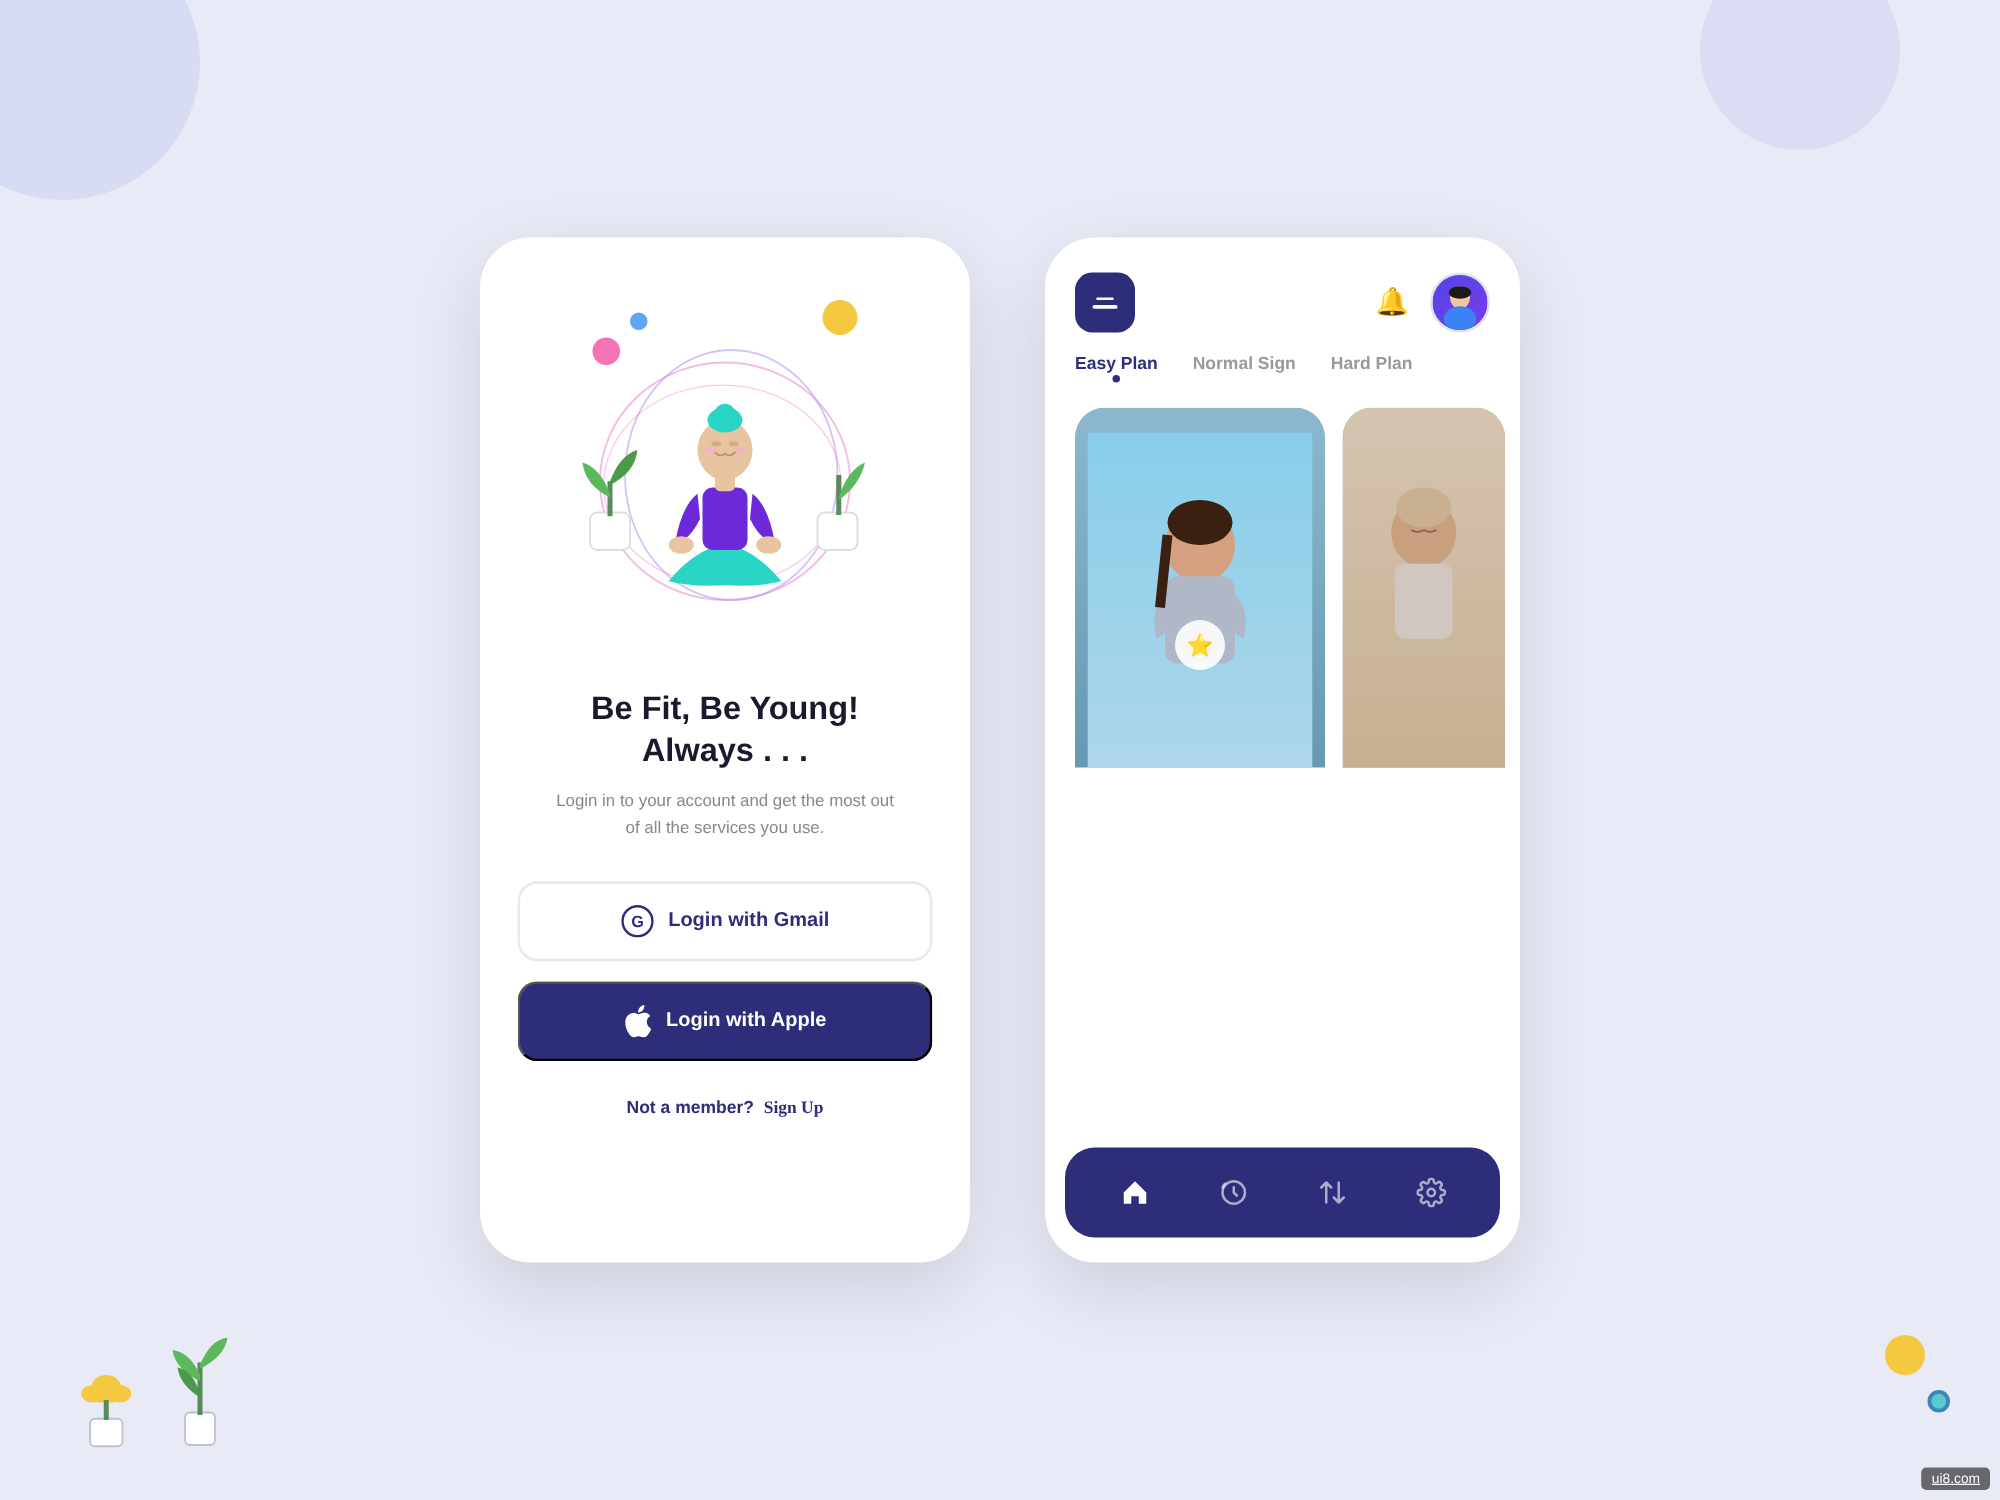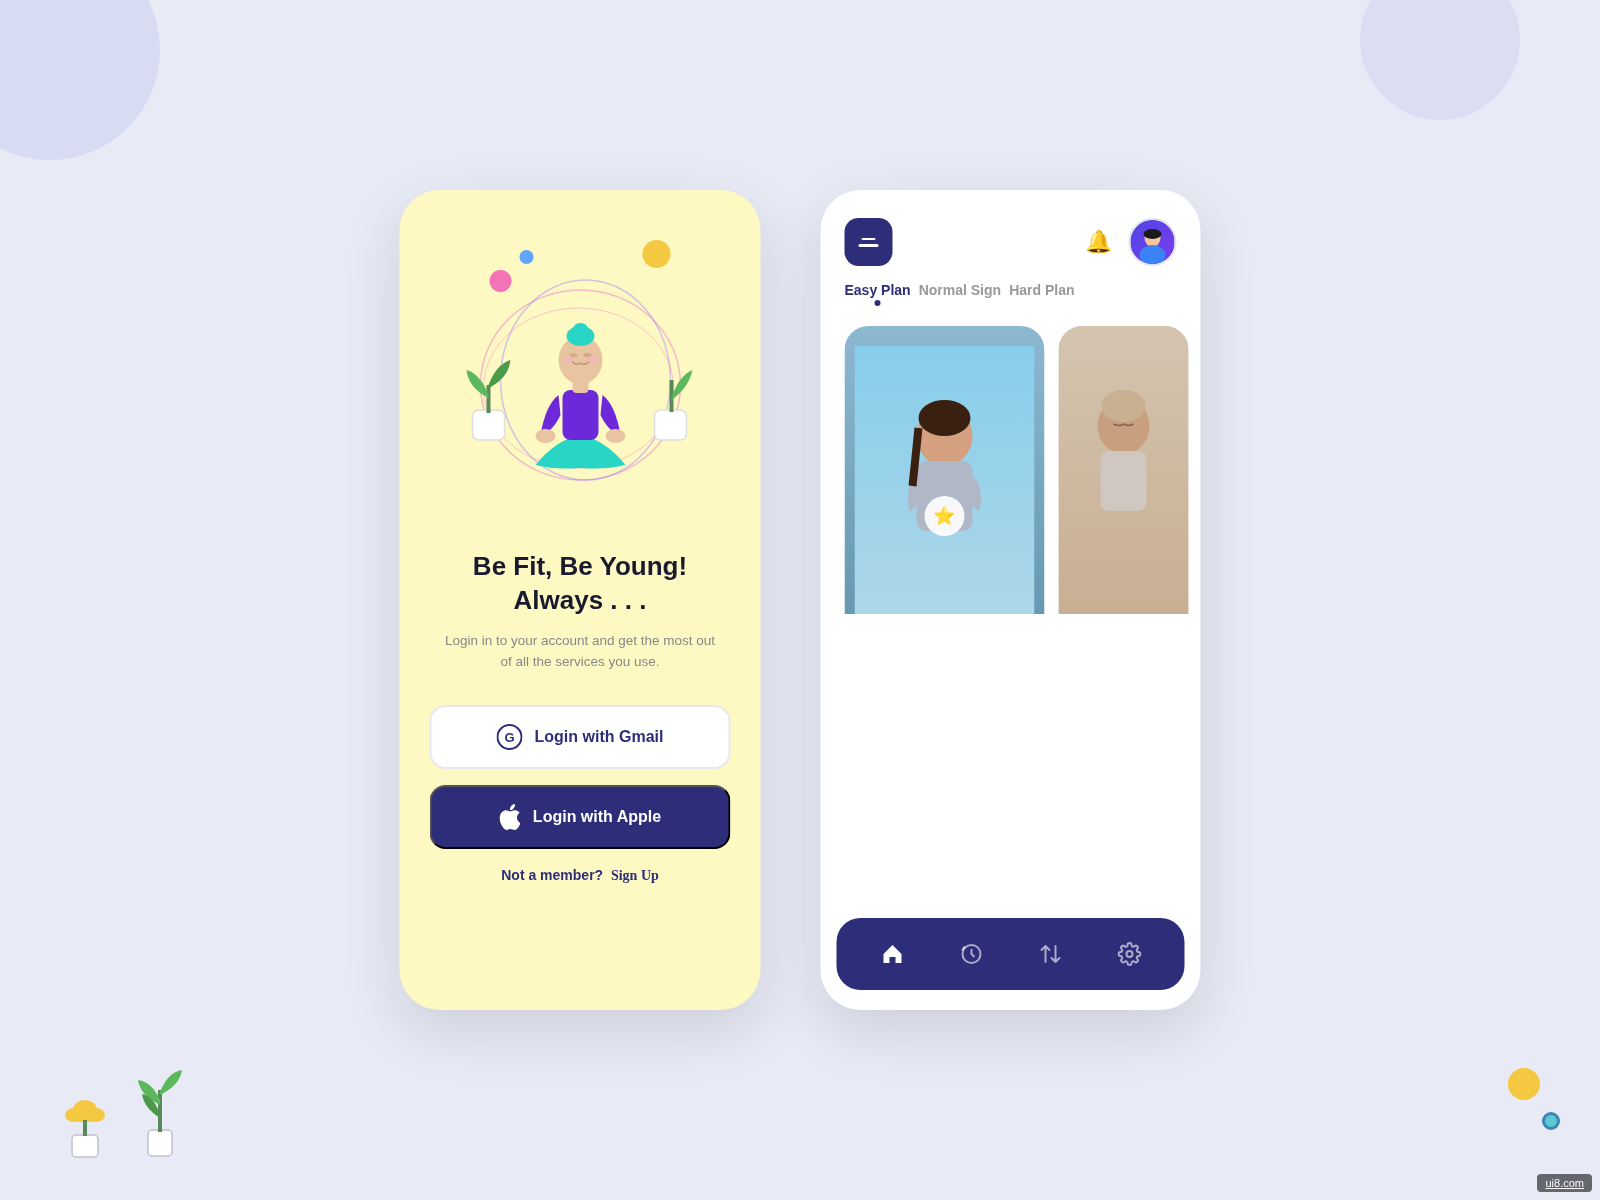--- a/index.html
+++ b/index.html
@@ -67,23 +67,23 @@
       top: 50%;
       left: 50%;
       transform: translate(-50%, -50%);
       display: flex;
       gap: 60px;
       align-items: center;
     }
 
     
     .phone-left {
-      width: 361px;
+      width: 392px;
       height: 820px;
-      background: #fef9c3;
+      background: #ffffff;
       border-radius: 40px;
       box-shadow: 0 20px 60px rgba(0,0,0,0.12);
       display: flex;
       flex-direction: column;
       align-items: center;
       padding: 30px 30px 32px;
       position: relative;
     }
 
     .phone-left .illustration-area {
@@ -173,21 +173,21 @@
       border-radius: 16px;
       background: #2d2d7a;
       display: flex;
       align-items: center;
       justify-content: center;
       gap: 12px;
       font-size: 16px;
       font-weight: 700;
       color: #fff;
       cursor: pointer;
-      margin-bottom: 18px;
+      margin-bottom: 28px;
       transition: all 0.2s;
     }
 
     .signup-text {
       font-size: 14px;
       color: #888;
       text-align: center;
     }
     .signup-text span {
       color: #2d2d7a;
@@ -268,21 +268,21 @@
     .section-title {
       font-size: 24px;
       font-weight: 800;
       color: #1a1a2e;
       padding: 0 24px;
       margin-bottom: 16px;
     }
 
     .tabs-row {
       display: flex;
-      gap: 8px;
+      gap: 28px;
       padding: 0 24px;
       margin-bottom: 20px;
       align-items: center;
     }
 
     .tab-item {
       font-size: 14px;
       font-weight: 600;
       color: #999;
       cursor: pointer;

